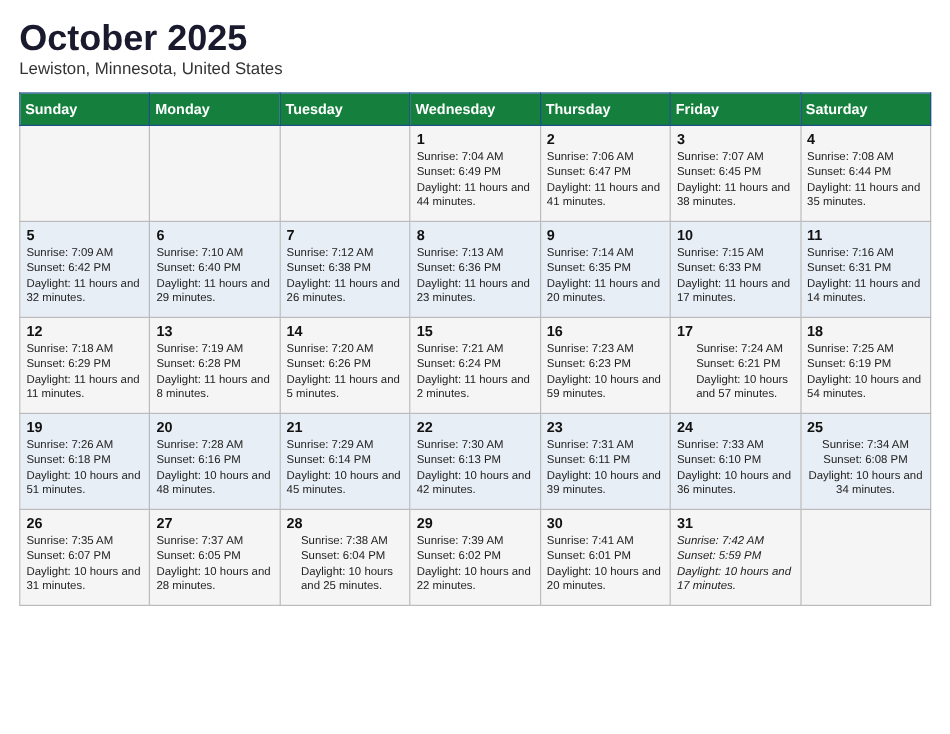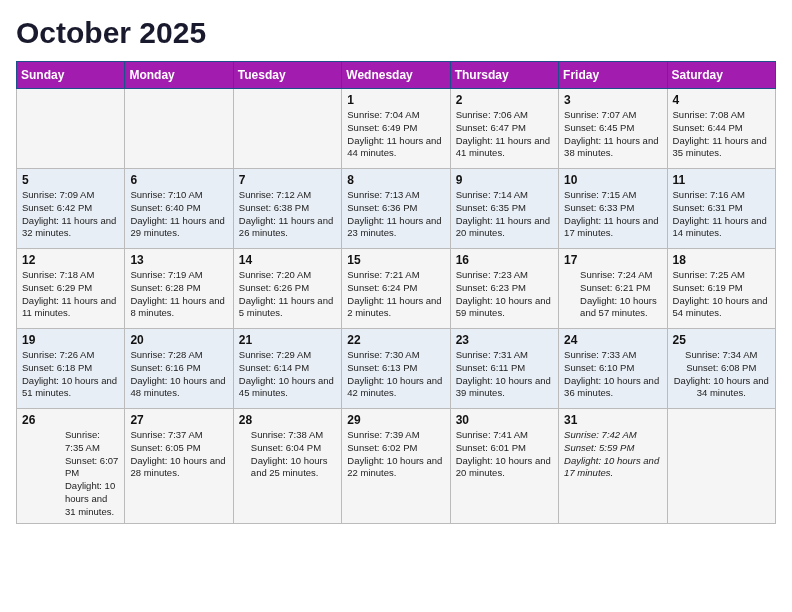--- a/index.html
+++ b/index.html
@@ -46,21 +46,21 @@
     .location {
       font-size: 14px;
       color: #333;
     }
     table {
       width: 100%;
       border-collapse: collapse;
       border: 1px solid #bbb;
     }
     thead tr {
-      background-color: #a21caf;
+      background-color: #15803d;
     }
     thead th {
       color: #fff;
       font-size: 12px;
       font-weight: bold;
       padding: 6px 4px;
       text-align: left;
       border: 1px solid #1d4f8a;
       width: calc(100% / 7);
     }
@@ -93,20 +93,21 @@
       line-height: 1.35;
       color: #222;
     }
   </style>
 </head>
 <body>
 
 <div class="header">
   <div class="title-block">
     <div class="month-title">October 2025</div>
+    <div class="location">Lewiston, Minnesota, United States</div>
   </div>
 </div>
 
 <table>
   <thead>
     <tr>
       <th>Sunday</th>
       <th>Monday</th>
       <th>Tuesday</th>
       <th>Wednesday</th>
@@ -273,21 +274,21 @@
         <td>
           <div class="day-number">25</div>
           <div class="cell-text" style="white-space: pre-line; text-align: center;">Sunrise: 7:34 AM
 Sunset: 6:08 PM
 Daylight: 10 hours and 34 minutes.</div>
         </td>
       </tr>
       <tr>
         <td>
           <div class="day-number">26</div>
-          <div class="cell-text" style="white-space: pre-line; margin-left: 43px;">Sunrise: 7:35 AM
+          <div class="cell-text" style="white-space: pre-line;">Sunrise: 7:35 AM
 Sunset: 6:07 PM
 Daylight: 10 hours and 31 minutes.</div>
         </td>
         <td>
           <div class="day-number">27</div>
           <div class="cell-text" style="white-space: pre-line;">Sunrise: 7:37 AM
 Sunset: 6:05 PM
 Daylight: 10 hours and 28 minutes.</div>
         </td>
         <td>

